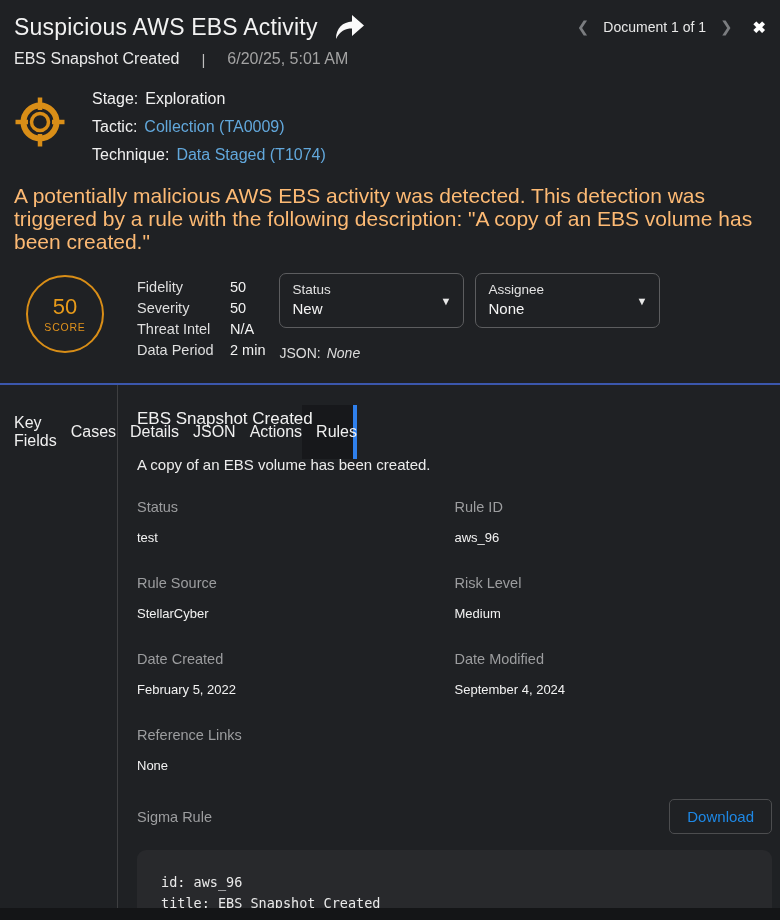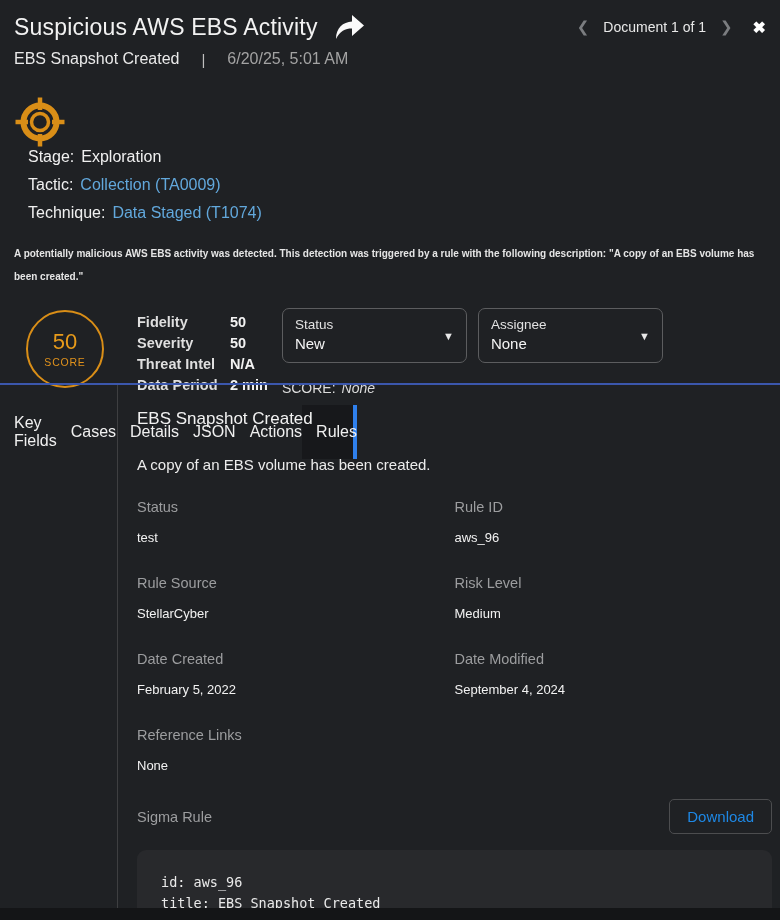--- a/index.html
+++ b/index.html
@@ -19,42 +19,42 @@
   .doc-nav { display: flex; align-items: center; gap: 14px; margin-right: 4px; }
   .nav-chevron { color: #7B7D80; font-size: 15px; cursor: pointer; user-select: none; }
   .doc-nav-label { font-size: 14px; color: #E8E8E8; }
   .close-btn { margin-left: 16px; color: #FFFFFF; font-size: 16px; font-weight: bold; cursor: pointer; }
 
   .subtitle-row { display: flex; align-items: center; margin-top: 8px; font-size: 16px; }
   .subtitle { color: #E9E9E9; }
   .subtitle-sep { color: #BFBFBF; margin: 0 22px; font-size: 15px; }
   .timestamp { color: #a3a3a3; }
 
-  .stage-block { display: flex; align-items: flex-start; margin-top: 22px; flex-direction: column; }
+  .stage-block { display: flex; align-items: flex-start; margin-top: 22px; }
   .target-icon { width: 52px; height: 52px; margin: 6px 12px 0 0; flex: 0 0 auto; }
   .stage-lines { margin-left: 14px; font-size: 16px; }
   .stage-line { margin-bottom: 10px; display: flex; }
   .stage-line:last-child { margin-bottom: 0; }
   .stage-label { color: #F0F0F0; margin-right: 7px; }
   .stage-value { color: #F0F0F0; }
   .link-value { color: #62A8DC; cursor: pointer; }
 
-  .alert-desc { margin-top: 20px; font-size: 10px; line-height: 23px; color: #e5e5e5; max-width: 752px; font-weight: bold; }
+  .alert-desc { margin-top: 20px; font-size: 21px; line-height: 23px; color: #fdba74; max-width: 752px; }
 
   .score-row { display: flex; align-items: flex-start; margin-top: 16px; }
   .score-circle {
     width: 78px; height: 78px; margin-left: 12px; margin-top: 6px;
     border: 2px solid #D98E17; border-radius: 50%;
     display: flex; flex-direction: column; align-items: center; justify-content: center;
     flex: 0 0 auto;
   }
   .score-value { color: #E89B1A; font-size: 22px; line-height: 24px; }
   .score-label { color: #E0921C; font-size: 10.5px; letter-spacing: .8px; margin-top: 2px; }
 
-  .metrics { margin-left: 33px; margin-top: 8px; font-size: 14.5px; flex: 0 0 auto; font-weight: bold; }
+  .metrics { margin-left: 33px; margin-top: 8px; font-size: 14.5px; flex: 0 0 auto; }
   .metric-row { display: flex; line-height: 21px; }
   .metric-label { width: 93px; color: #DFDFDF; }
   .metric-value { color: #F2F2F2; }
 
   .controls-col { margin-left: 14px; margin-top: 4px; }
   .dropdown-row { display: flex; gap: 11px; }
   .dropdown {
     position: relative; width: 185px; height: 55px;
     border: 1px solid #5C5D5F; border-radius: 7px;
     padding: 8px 26px 8px 12px; cursor: pointer; background: transparent;
@@ -202,21 +202,21 @@
             <div class="dd-value">New</div>
             <span class="dd-arrow">▼</span>
           </div>
           <div class="dropdown">
             <div class="dd-label">Assignee</div>
             <div class="dd-value">None</div>
             <span class="dd-arrow">▼</span>
           </div>
         </div>
         <div class="tags-row">
-          <span>SCORE:</span><span class="tags-value">None</span>
+          <span>JSON:</span><span class="tags-value">None</span>
         </div>
       </div>
     </div>
   </div>
 
   <div class="lower">
 
     <div class="sidebar">
       <div class="side-item">Key Fields</div>
       <div class="side-item">Cases</div>

